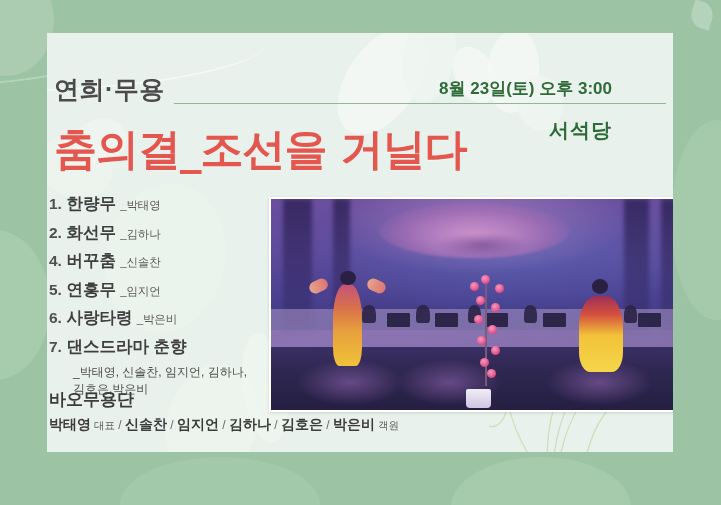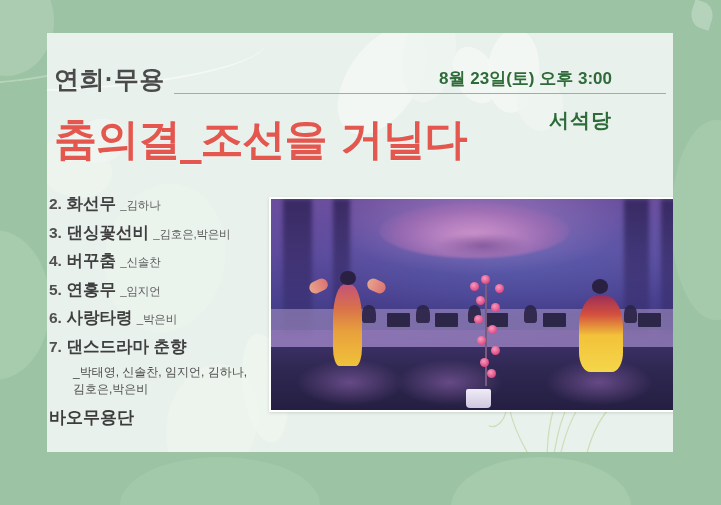--- a/index.html
+++ b/index.html
@@ -100,21 +100,21 @@
     bottom: -10px;
     width: 190px;
     height: 180px;
     opacity: .55;
     pointer-events: none;
   }
 
   
   .header {
     position: absolute;
-    left: 0; top: 2px;
+    left: 0; top: 12px;
     width: 571px;
     height: 120px;
   }
   .category {
     position: absolute;
     left: 7px;
     top: 28px;
     font-size: 25px;
     font-weight: 700;
     color: #4a4a4a;
@@ -460,22 +460,22 @@
 
     <div class="header">
       <div class="category">연희·무용</div>
       <div class="rule"></div>
       <div class="date">8월 23일(토) 오후 3:00</div>
       <div class="venue">서석당</div>
       <div class="title">춤의결_조선을 거닐다</div>
     </div>
 
     <div class="program" id="program-list">
+        <div class="prog-item"><span class="prog-num">1.</span> <span class="prog-title">한량무</span> <span class="prog-cast">_박태영</span></div>
         <div class="prog-item"><span class="prog-num">2.</span> <span class="prog-title">화선무</span> <span class="prog-cast">_김하나</span></div>
-        <div class="prog-item"><span class="prog-num">3.</span> <span class="prog-title">댄싱꽃선비</span> <span class="prog-cast">_김호은,박은비</span></div>
         <div class="prog-item"><span class="prog-num">4.</span> <span class="prog-title">버꾸춤</span> <span class="prog-cast">_신솔찬</span></div>
         <div class="prog-item"><span class="prog-num">5.</span> <span class="prog-title">연흥무</span> <span class="prog-cast">_임지언</span></div>
         <div class="prog-item"><span class="prog-num">6.</span> <span class="prog-title">사랑타령</span> <span class="prog-cast">_박은비</span></div>
         <div class="prog-item"><span class="prog-num">7.</span> <span class="prog-title">댄스드라마 춘향</span></div>
         <span class="prog-castblock"><span>_박태영, 신솔찬, 임지언, 김하나,</span><br><span>김호은,박은비</span></span>
       </div>
 
     <div class="photo-wrap">
       <div class="photo">
         <div class="ph-sky"></div>
@@ -528,16 +528,17 @@
           <div class="ph-blossom" style="left:56%; top:60%"></div>
           <div class="ph-blossom" style="left:40%; top:70%"></div>
           <div class="ph-blossom" style="left:50%; top:80%"></div>
         </div>
         <div class="ph-vase"></div>
       </div>
     </div>
 
     <div class="footer">
       <div class="troupe">바오무용단</div>
+      <div class="members" id="troupe-members"><span>박태영</span><span class="role"> 대표</span><span class="sep"> / </span><span>신솔찬</span><span class="sep"> / </span><span>임지언</span><span class="sep"> / </span><span>김하나</span><span class="sep"> / </span><span>김호은</span><span class="sep"> / </span><span>박은비</span><span class="role"> 객원</span></div>
     </div>
 
   </div>
 </div>
 
 </body></html>

